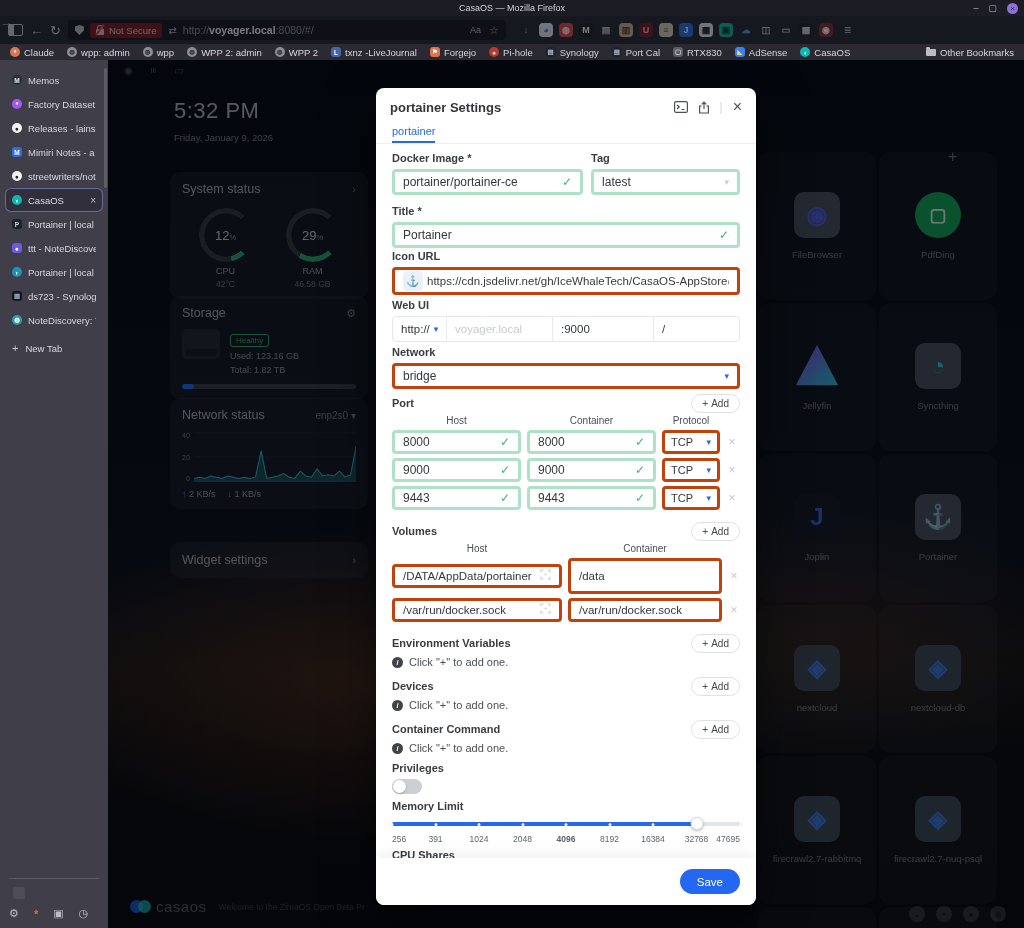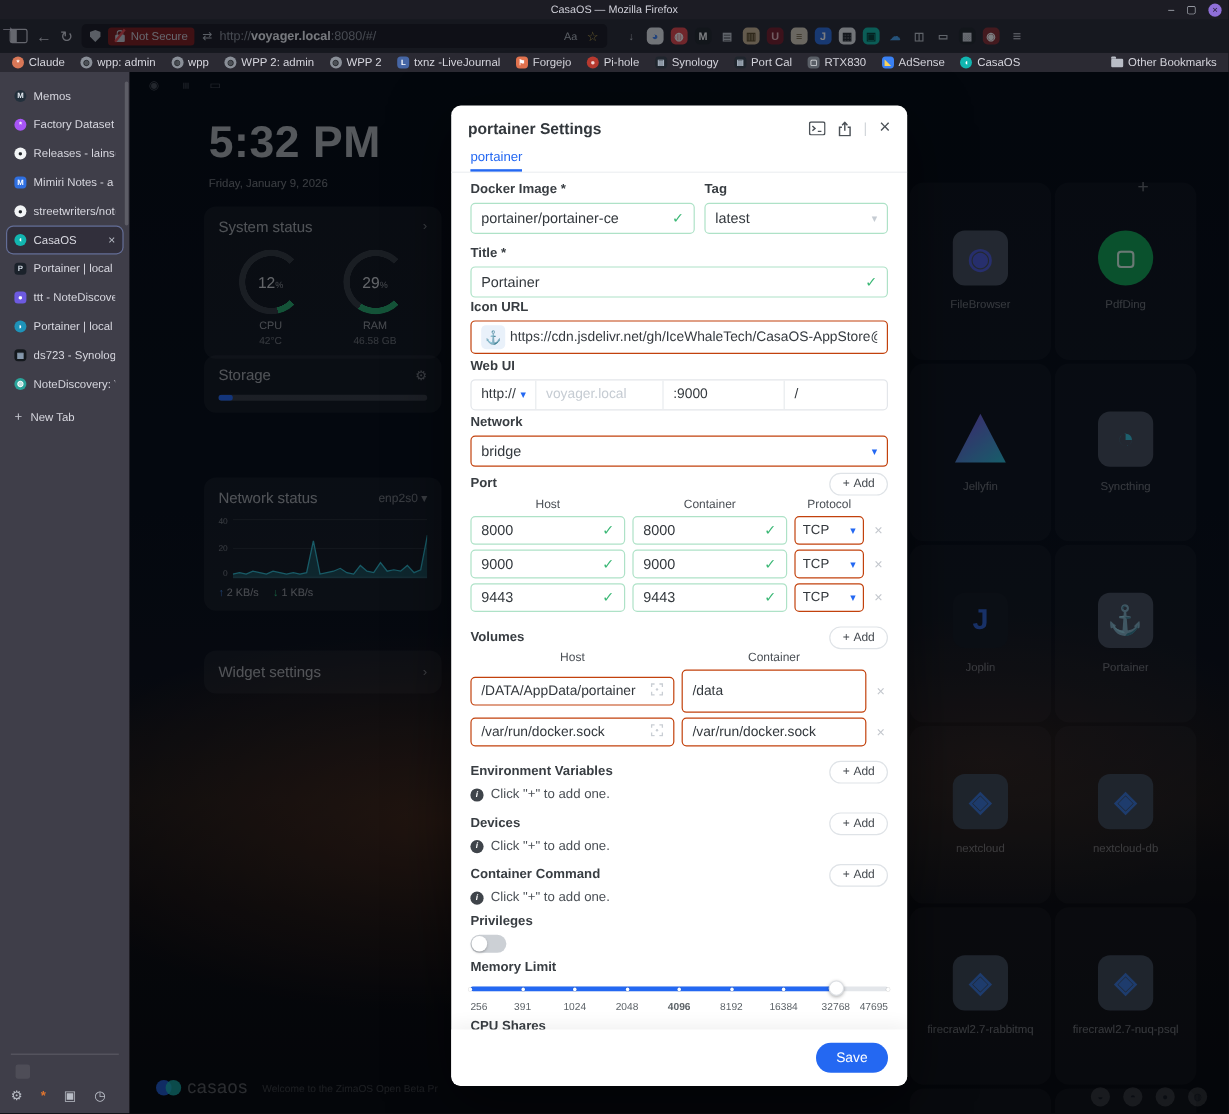--- a/index.html
+++ b/index.html
@@ -67,21 +67,21 @@
   .main{position:absolute;left:108px;top:60px;width:916px;height:868px;overflow:hidden;
     background:
       radial-gradient(55% 26% at 28% 72%, rgba(128,64,26,.42), transparent 70%),
       radial-gradient(40% 20% at 78% 66%, rgba(96,48,20,.28), transparent 70%),
       linear-gradient(180deg,#04070d 0%,#060a12 42%,#0a0c13 58%,#14100e 70%,#0a0809 80%,#050507 100%)}
   .dim{position:absolute;inset:0;background:rgba(4,7,13,.52);z-index:5}
   .top-ics{position:absolute;left:16px;top:5px;display:flex;gap:18px;align-items:center;opacity:.32}
   .top-ics span{font-size:10px;color:#cfd6e0}
   .rot90{display:inline-block;transform:rotate(90deg)}
   .clock{position:absolute;left:66px;top:38px}
-  .clock .time{font-size:37px;font-weight:700;color:rgba(255,255,255,.68);letter-spacing:.5px}
+  .clock .time{font-size:22px;font-weight:400;color:rgba(255,255,255,.68);letter-spacing:.5px}
   .clock .date{margin-top:8px;font-size:9.5px;color:rgba(255,255,255,.45)}
   .card{position:absolute;left:62px;width:198px;background:rgba(255,255,255,.05);border-radius:10px;padding:10px 12px}
   .card-head{display:flex;align-items:center}
   .card-title{font-size:12.5px;color:rgba(255,255,255,.62)}
   .card-head .right{margin-left:auto;color:rgba(255,255,255,.42);font-size:11px}
   .gauges{display:flex;justify-content:space-around;margin-top:12px}
   .gauge-wrap{display:flex;flex-direction:column;align-items:center}
   .gauge-box{position:relative;width:54px;height:54px}
   .gauge-ring{position:absolute;inset:0;border-radius:50%;
     -webkit-mask:radial-gradient(circle,transparent 56%,#000 57%);mask:radial-gradient(circle,transparent 56%,#000 57%)}
@@ -122,21 +122,21 @@
     box-shadow:0 14px 50px rgba(0,0,0,.5);z-index:30;display:flex;flex-direction:column;overflow:hidden}
   .m-header{height:30px;padding:8px 14px 0;display:flex;align-items:center;gap:10px}
   .m-title{flex:1;font-size:13px;font-weight:700;color:#32373c}
   .m-hicon{display:flex;align-items:center;color:#4b5157}
   .m-div{color:#d2d6da;font-size:12px}
   .m-close{font-size:16px;color:#4b5157;line-height:1}
   .m-tabs{height:26px;border-bottom:1px solid #edeff2;padding:0 16px;display:flex}
   .m-tab{font-size:11px;color:#2468f2;border-bottom:2px solid #2468f2;display:flex;align-items:flex-end;padding-bottom:4px}
   .m-body{flex:1;padding:8px 16px 0;overflow:hidden;position:relative}
   .f-label{font-size:11px;font-weight:700;color:#383d42;margin-bottom:4px;line-height:13px}
-  .inp{height:26px;border:1px solid #c2410c;border-radius:4px;display:flex;align-items:center;padding:0 8px;font-size:12px;color:#33383d;background:#fff;gap:4px}
+  .inp{height:26px;border:3px solid #c2410c;border-radius:4px;display:flex;align-items:center;padding:0 8px;font-size:12px;color:#33383d;background:#fff;gap:4px}
   .inp input{flex:1;min-width:0;border:none;outline:none;font:inherit;color:inherit;background:transparent}
   .inp.valid{border-color:#aee2c7}
   .check{margin-left:auto;color:#3cb876;font-size:12px;flex:none}
   .chev{margin-left:auto;font-size:9px;color:#2468f2;flex:none}
   .chev.gray{color:#c6ccd3}
   .row2{display:flex;gap:8px;margin-bottom:10px}
   .row2 .c1{flex:1.17}.row2 .c2{flex:1}
   .sec{margin-bottom:4px}
   .thumb{width:20px;height:20px;border-radius:4px;background:#e9f1fa;display:flex;align-items:center;justify-content:center;font-size:11px;color:#2f9ec7;flex:none}
   .url-val{font-size:11.5px;color:#363b40;white-space:nowrap;overflow:hidden}
@@ -400,20 +400,28 @@
           <div class="gauge-sub">46.58 GB</div>
         </div>
       </div>
     </div>
 
     <div class="card" style="top:236px">
       <div class="card-head">
         <span class="card-title">Storage</span>
         <span class="right">⚙</span>
       </div>
+      <div class="sto-row">
+        <div class="drive"></div>
+        <div>
+          <span class="badge-healthy">Healthy</span>
+          <div class="sto-line">Used: 123.16 GB</div>
+          <div class="sto-line">Total: 1.82 TB</div>
+        </div>
+      </div>
       <div class="sto-bar">
           <div class="sto-fill" style="width: 7%;"></div>
         </div>
     </div>
 
     <div class="card" style="top:338px">
       <div class="card-head">
         <span class="card-title">Network status</span>
         <span class="right" style="font-size:10px">
           <span>enp2s0</span> <span>▾</span>

